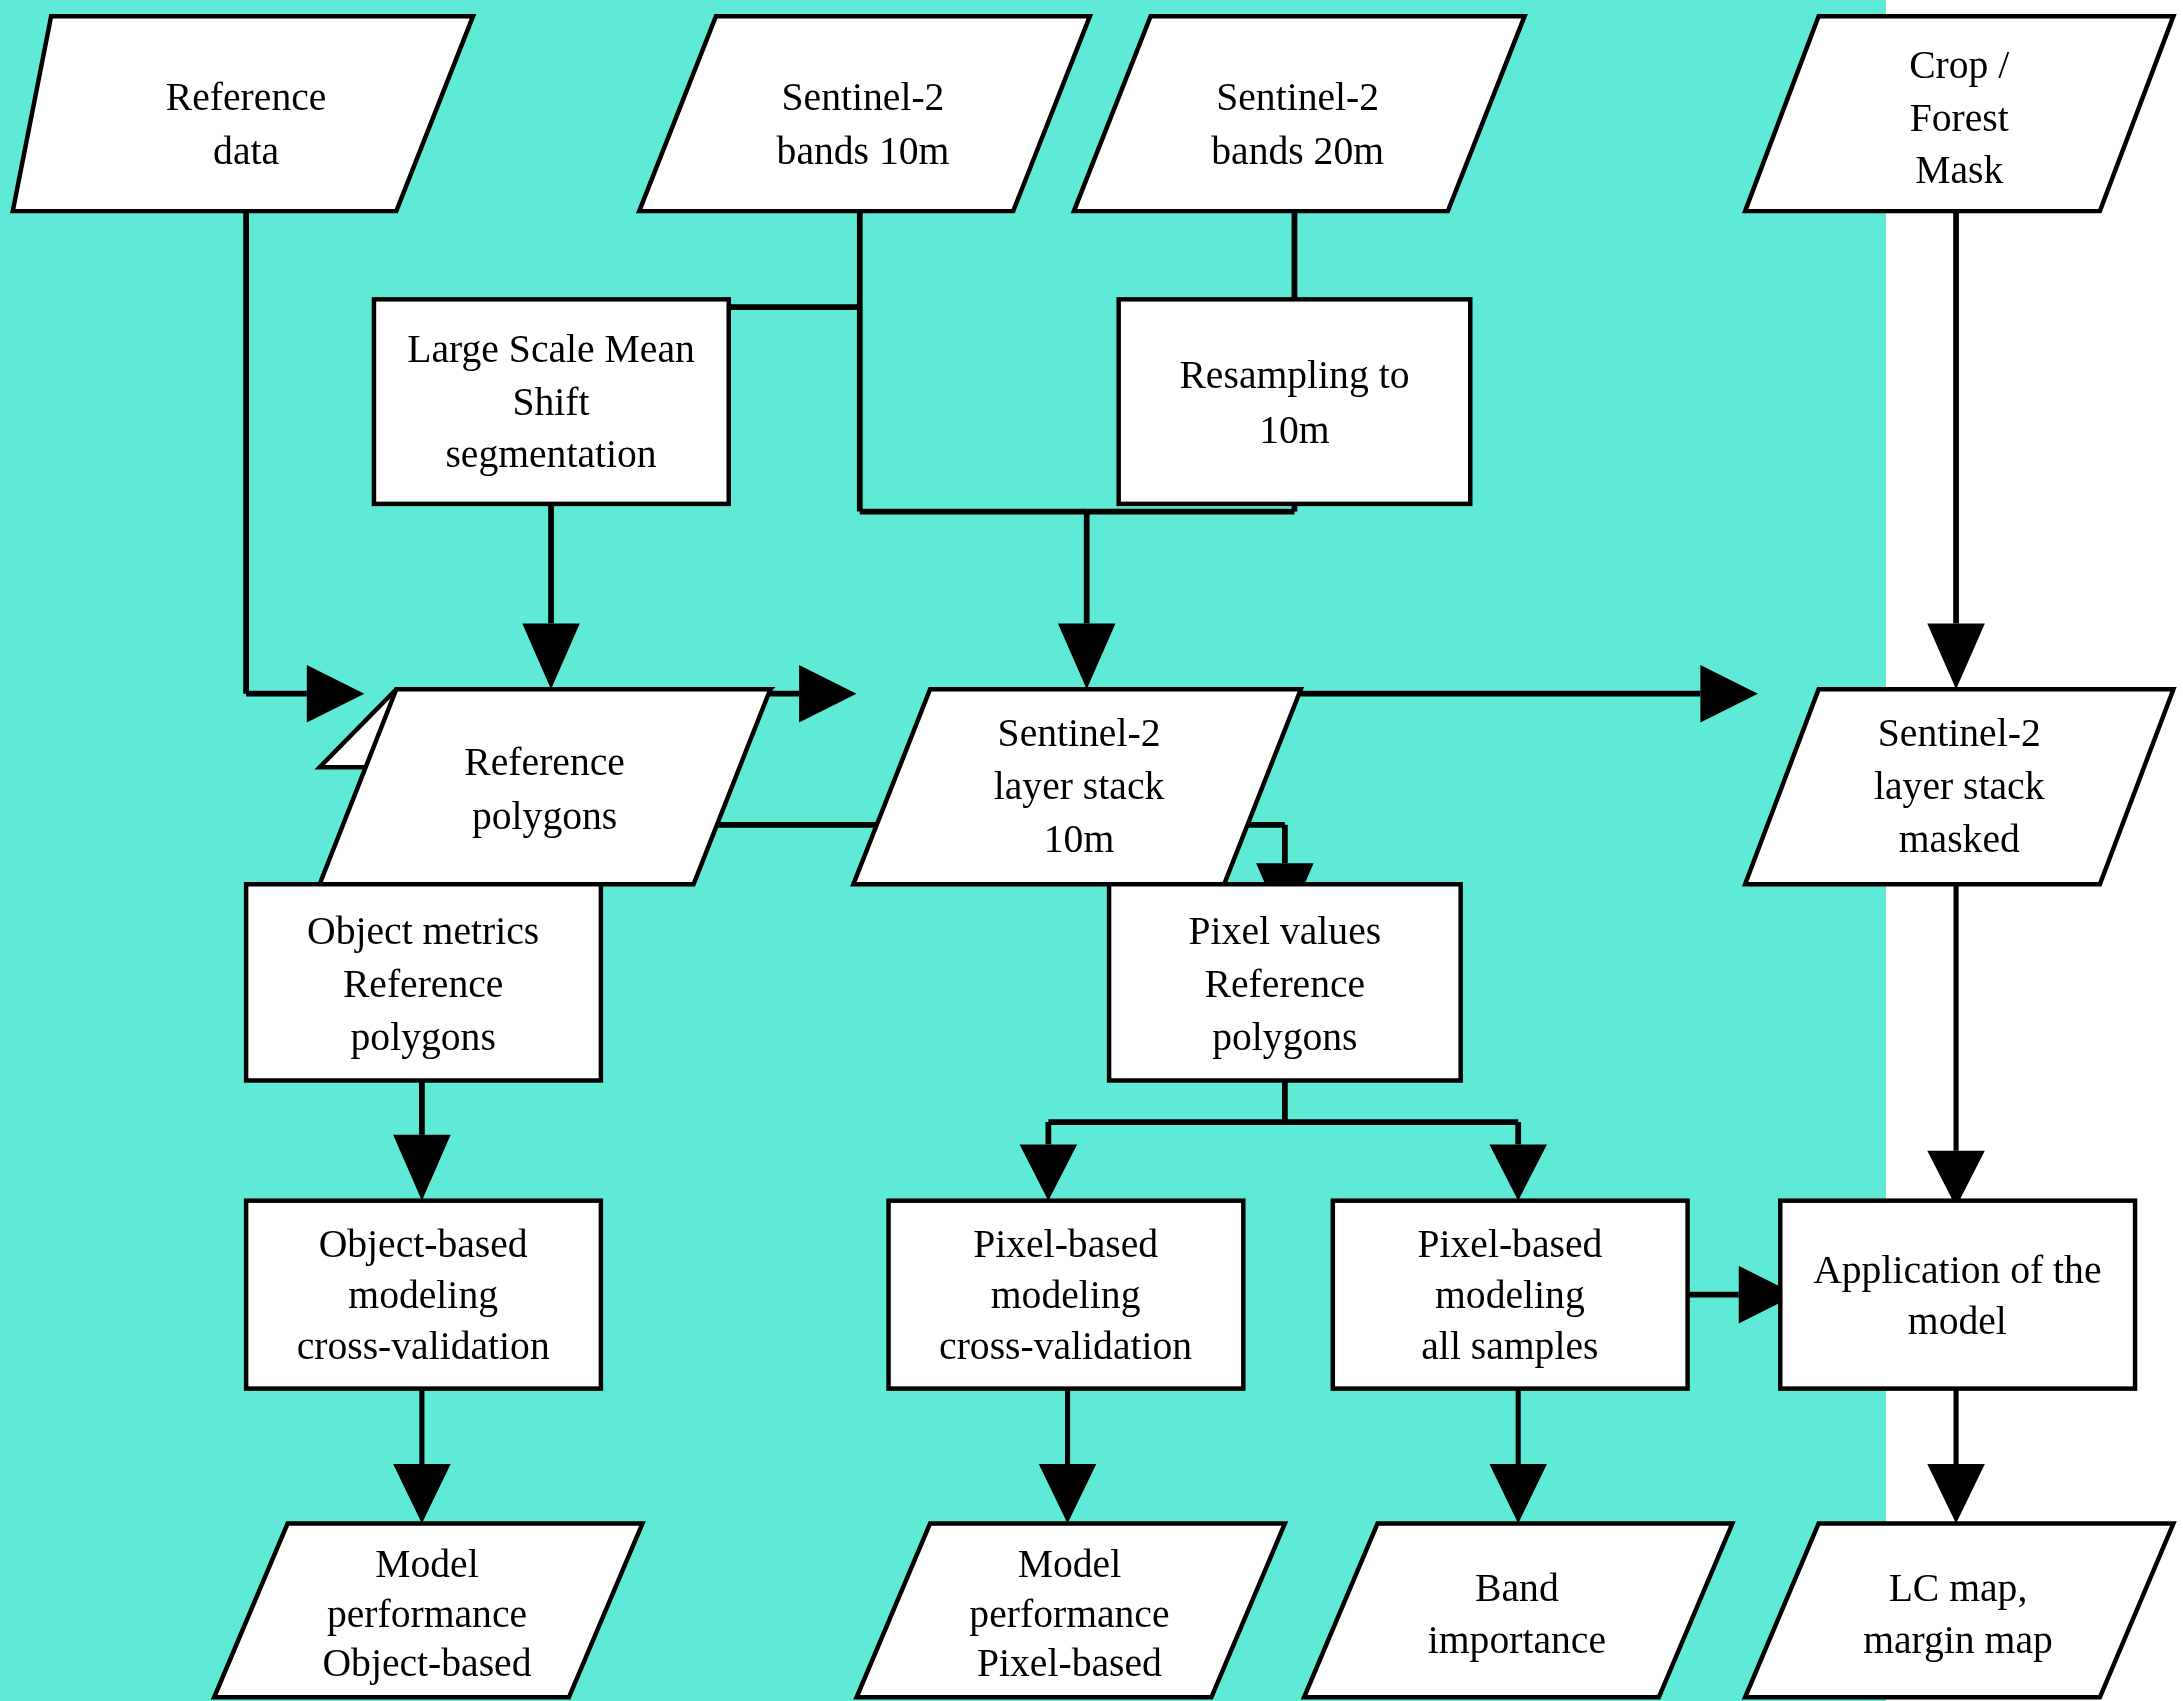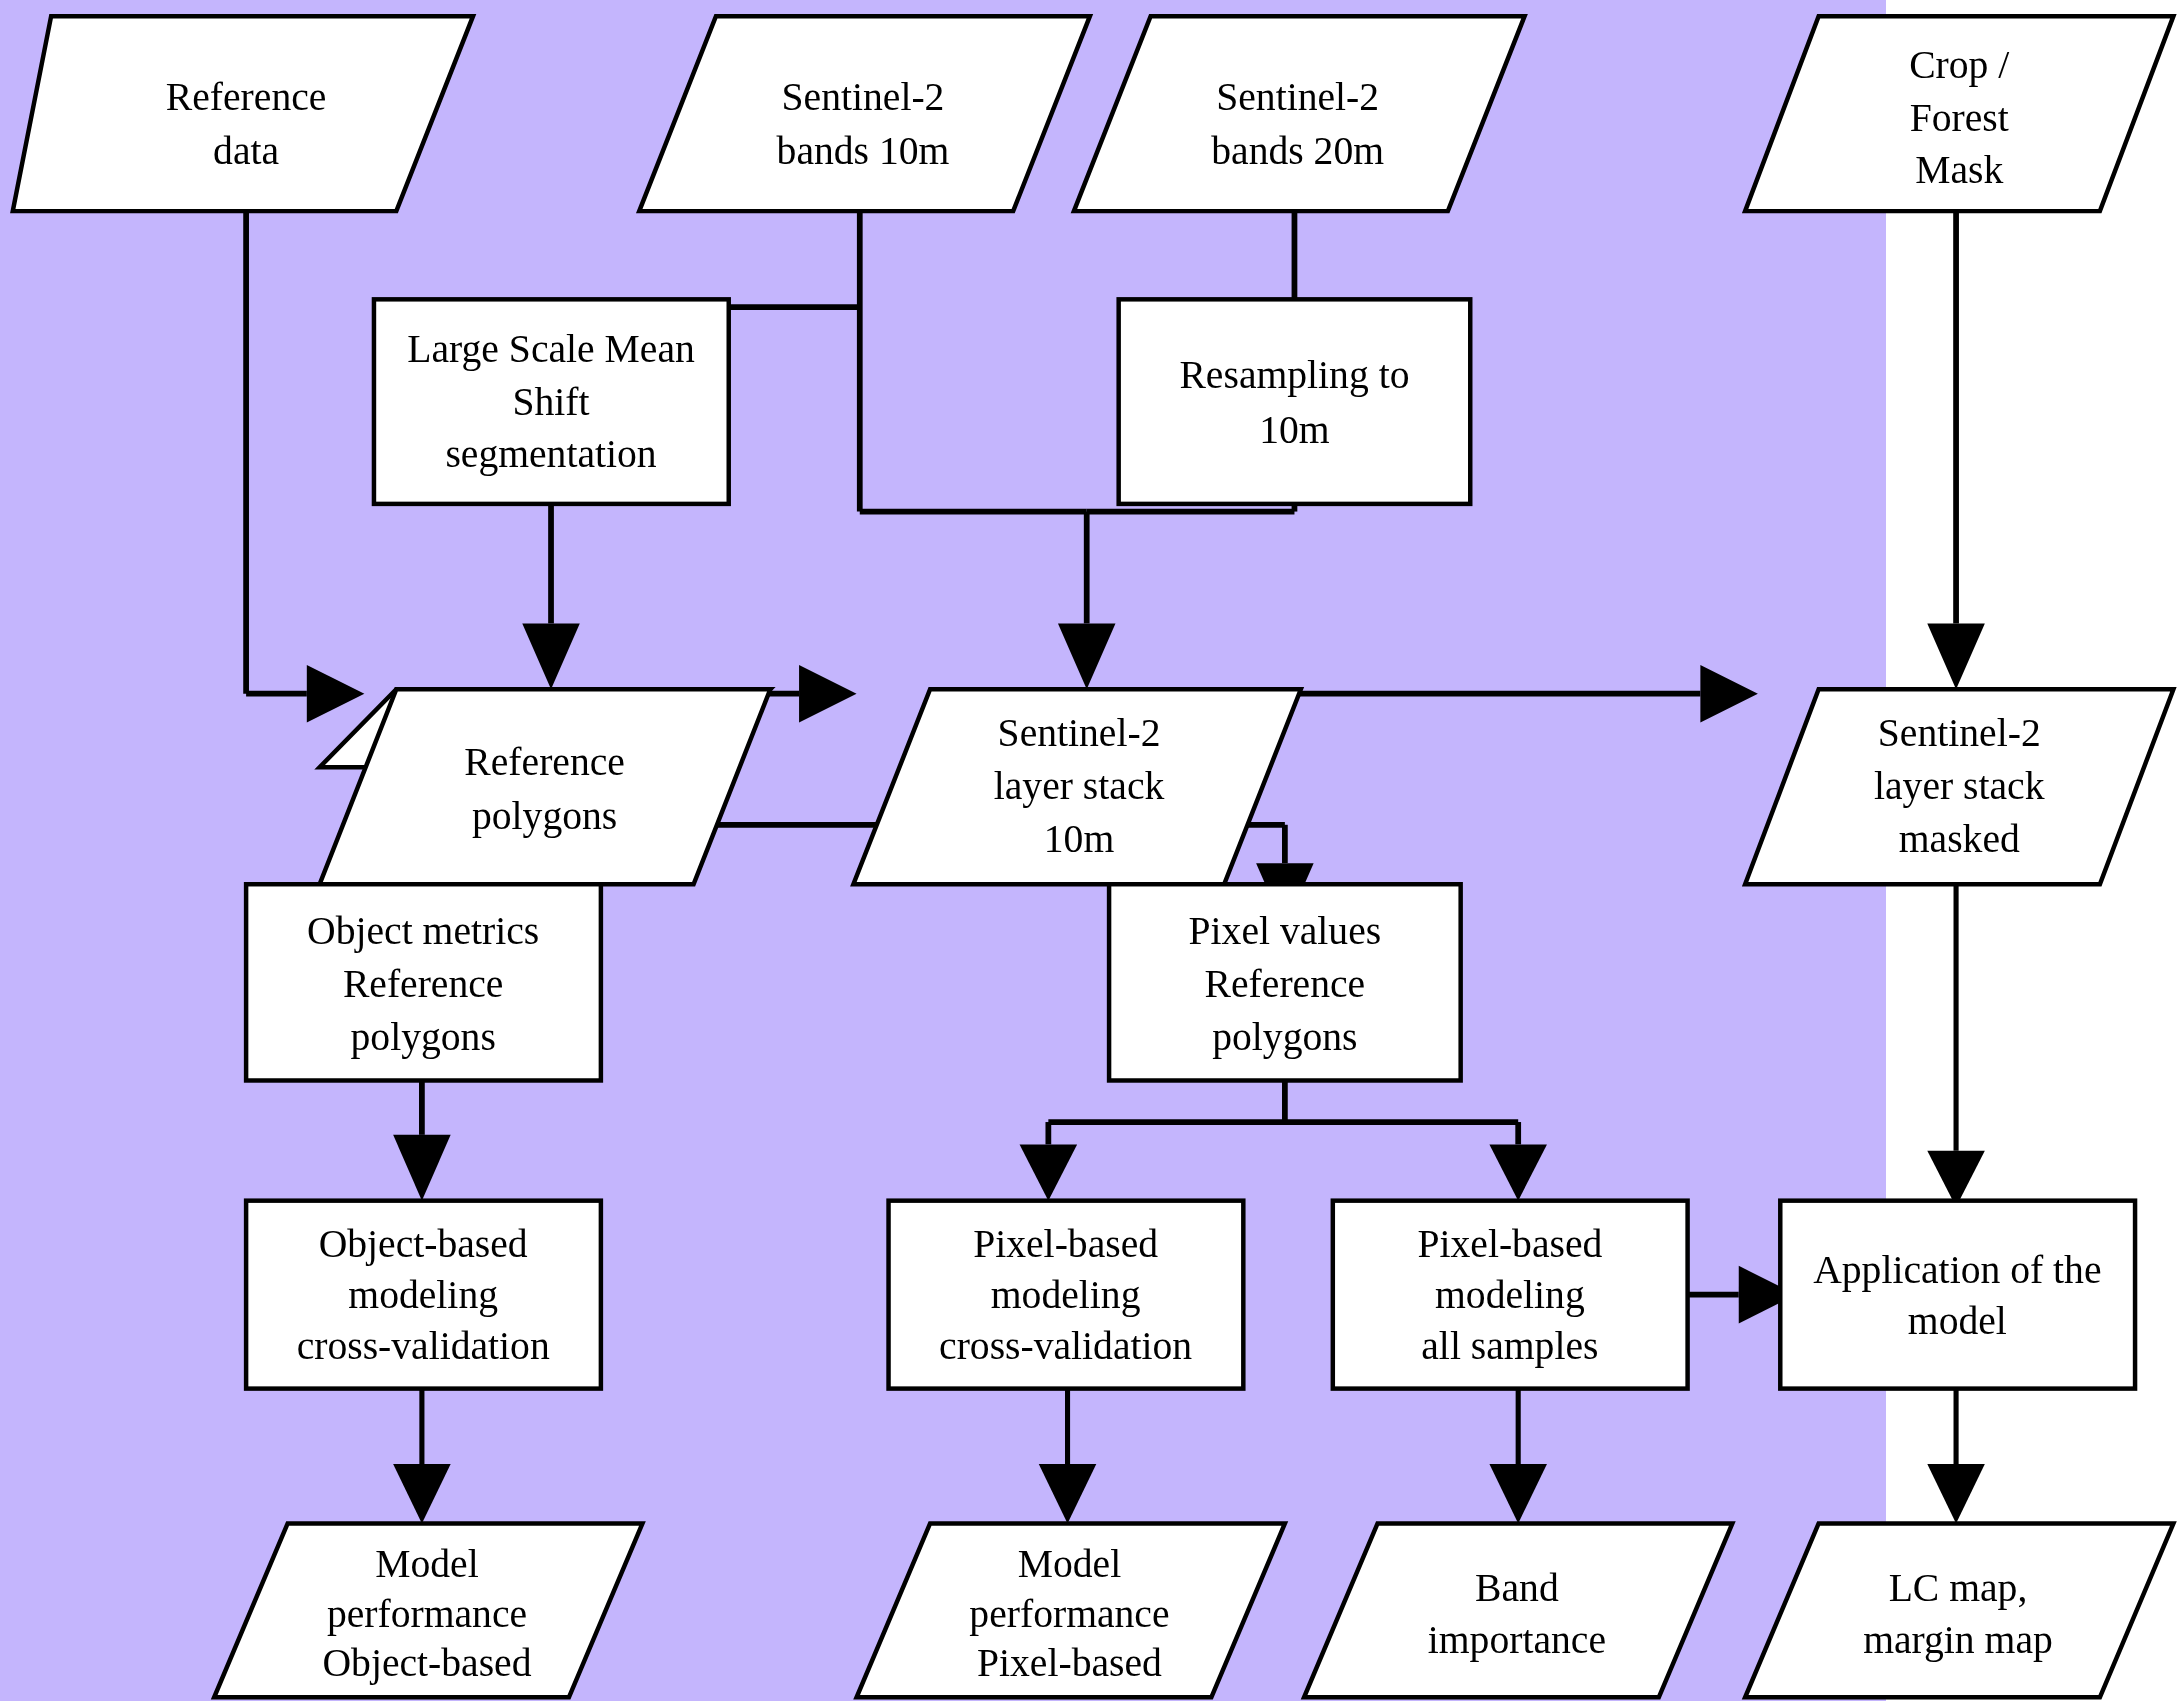--- a/index.html
+++ b/index.html
@@ -1,19 +1,19 @@
 <!DOCTYPE html>
 <html style="font-size:10.2px"><head>
 <meta charset="utf-8">
 <style>
   html,body{margin:0;padding:0;background:#ffffff;}
   #stage{
     position:relative;
     width:1886px;height:1702px;
-    background:#c4b5fd;
+    background:#5eead4;
     font-family:"Liberation Serif","DejaVu Serif",serif;
     text-decoration:underline;
   }
   svg#flow{position:absolute;left:0;top:0;width:2183px;height:1702px;display:block;}
   .shape{fill:#ffffff;stroke:#000000;stroke-width:7;stroke-linejoin:miter;}
   .edge{stroke:#000000;stroke-width:9;fill:none;stroke-linecap:butt;stroke-linejoin:miter;}
   .edge-thin{stroke:#000000;stroke-width:8;fill:none;}
   .arrowhead{fill:#000000;stroke:none;}
   .nodelabel{
     font-family:"Liberation Serif","DejaVu Serif",serif;

